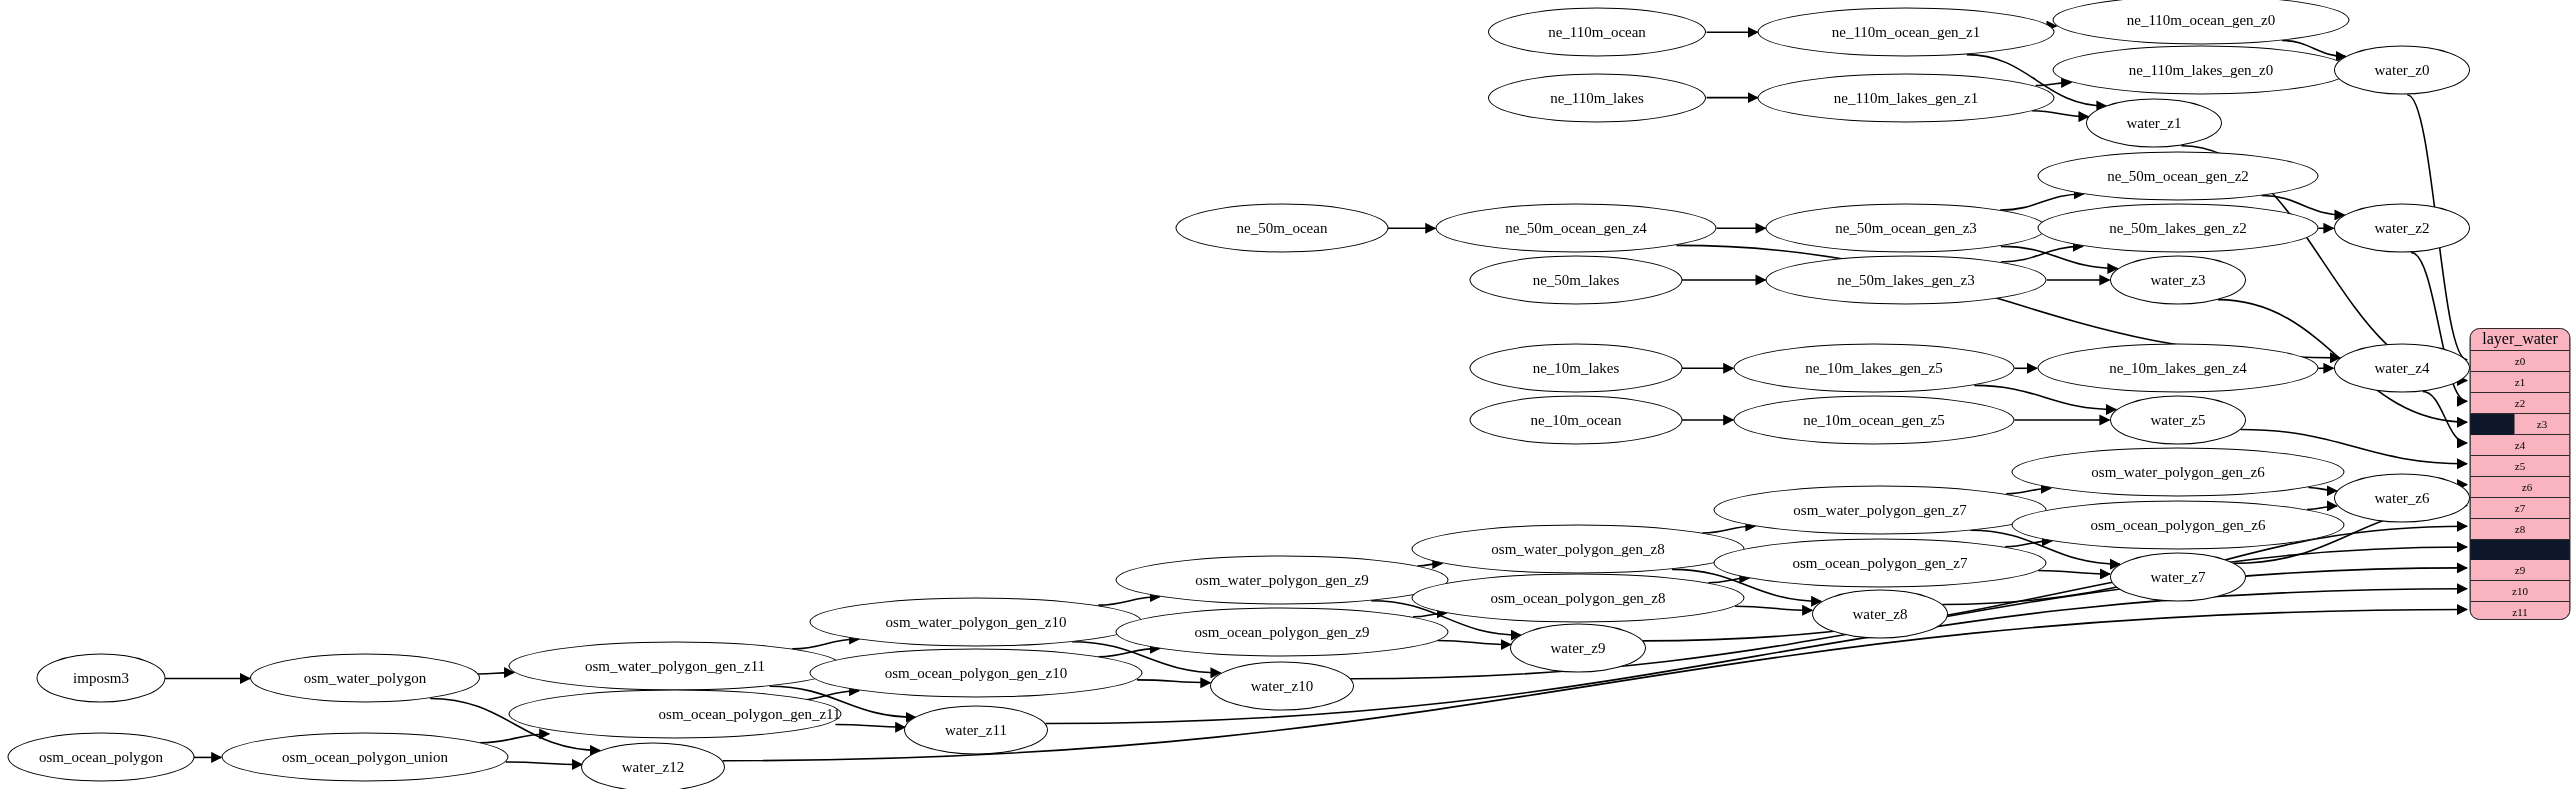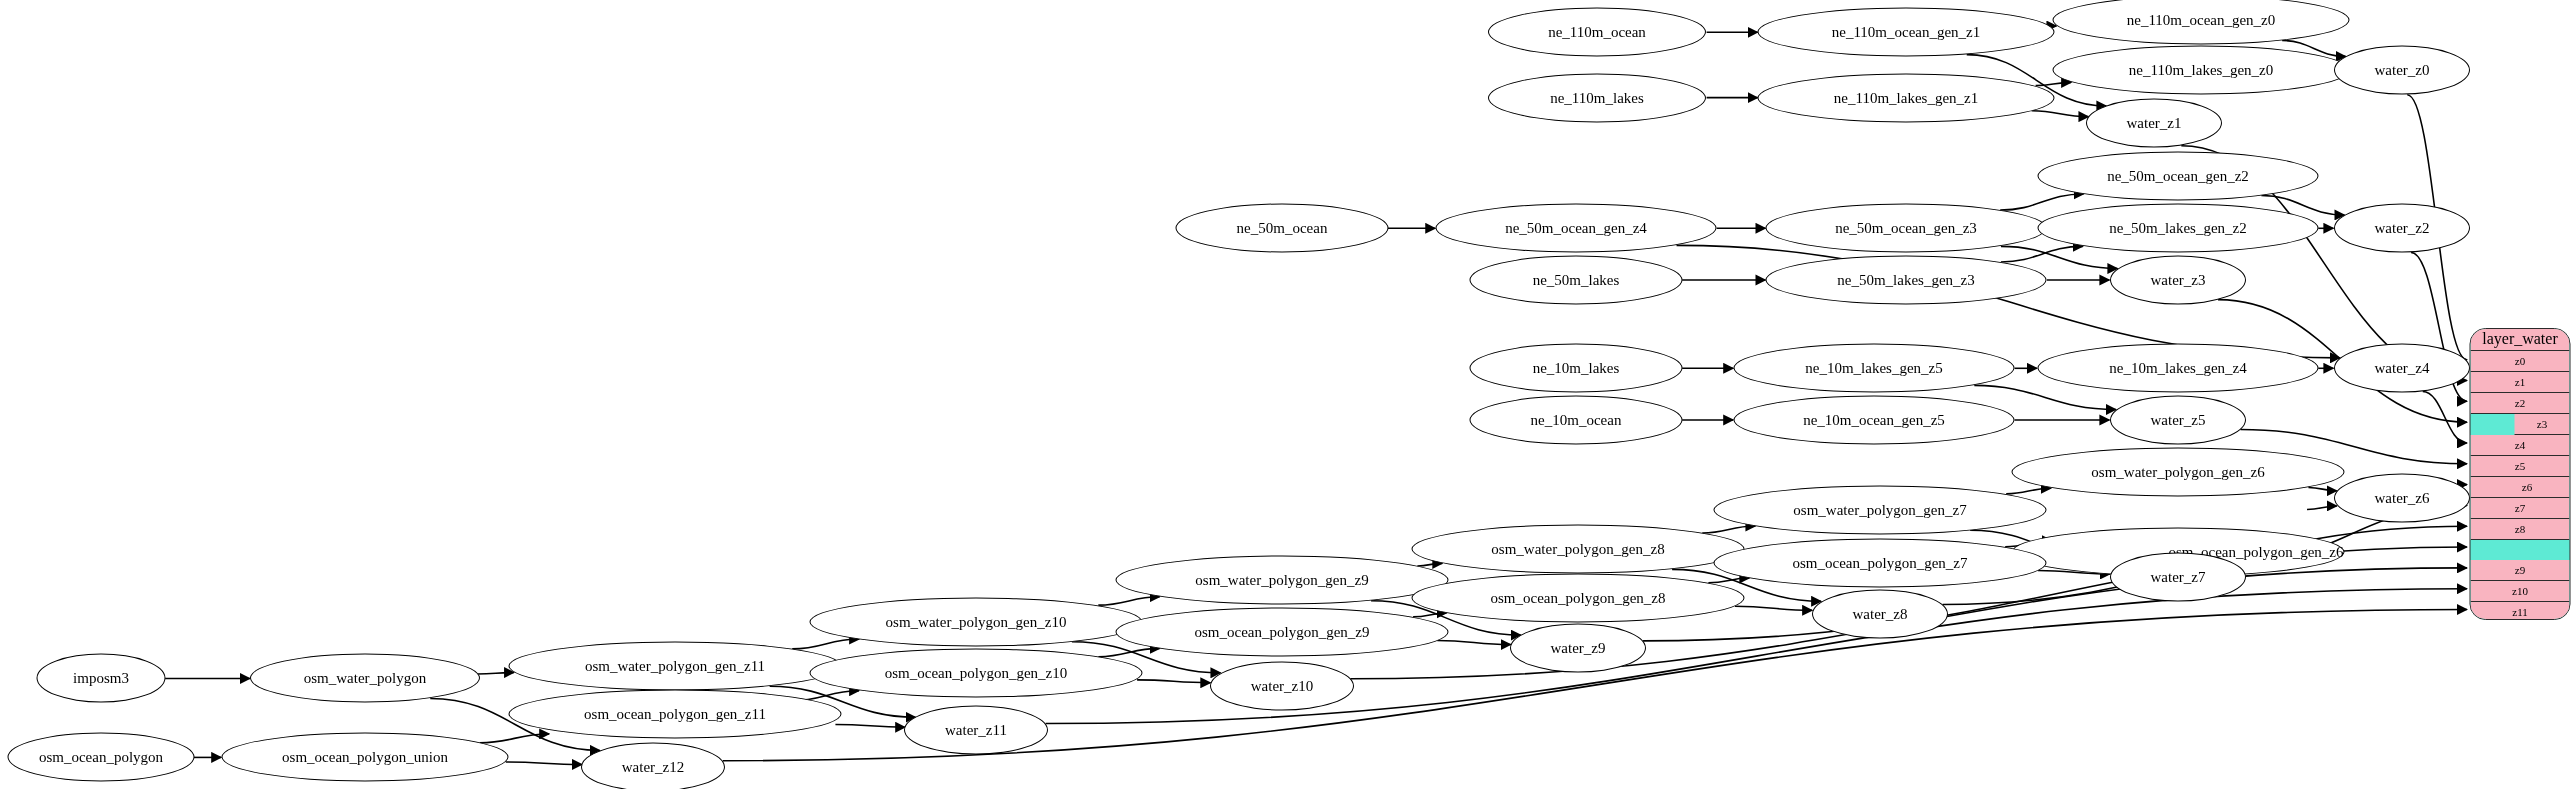--- a/index.html
+++ b/index.html
@@ -24,22 +24,22 @@
     font-family:"Liberation Serif", serif;
     font-size:15px;
     line-height:1;
   }
   .node span{pointer-events:none;}
   #layer-table{
     position:absolute;
     transform:translate(-50%,-50%);
     box-sizing:border-box;
     border:1.3px solid #2b2b2b;
-    border-radius:16px;
-    background:#5eead4;
+    border-radius:10px;
+    background:#0f172a;
     overflow:hidden;
     font-family:"Liberation Serif", serif;
   }
   #layer-table .row{
     box-sizing:border-box;
     display:flex;align-items:center;justify-content:center;
     color:#000000;
     border-bottom:1.3px solid #2b2b2b;
     background:#f9b4c0;
     white-space:nowrap;
@@ -202,21 +202,21 @@
       </div>
       <div class="node" style="left: 2178px; top: 472px; width: 333px; height: 49px;">
         <span>osm_water_polygon_gen_z6</span>
       </div>
       <div class="node" style="left: 2402px; top: 498px; width: 136px; height: 49px;">
         <span>water_z6</span>
       </div>
       <div class="node" style="left: 1880px; top: 510px; width: 333px; height: 49px;">
         <span>osm_water_polygon_gen_z7</span>
       </div>
-      <div class="node" style="left: 2178px; top: 552px; width: 333px; height: 49px; justify-content: flex-end;">
+      <div class="node" style="left: 2178px; top: 525px; width: 333px; height: 49px;">
         <span>osm_ocean_polygon_gen_z6</span>
       </div>
       <div class="node" style="left: 1578px; top: 549px; width: 333px; height: 49px;">
         <span>osm_water_polygon_gen_z8</span>
       </div>
       <div class="node" style="left: 1880px; top: 563px; width: 333px; height: 49px;">
         <span>osm_ocean_polygon_gen_z7</span>
       </div>
       <div class="node" style="left: 2178px; top: 577px; width: 136px; height: 49px;">
         <span>water_z7</span>
@@ -247,21 +247,21 @@
       </div>
       <div class="node" style="left: 1282px; top: 686px; width: 144px; height: 49px;">
         <span>water_z10</span>
       </div>
       <div class="node" style="left: 101px; top: 678px; width: 129px; height: 49px;">
         <span>imposm3</span>
       </div>
       <div class="node" style="left: 365px; top: 678px; width: 230px; height: 49px;">
         <span>osm_water_polygon</span>
       </div>
-      <div class="node" style="left: 675px; top: 714px; width: 333px; height: 49px;">
+      <div class="node" style="left: 675px; top: 714px; width: 333px; height: 49px; justify-content: flex-end;">
         <span>osm_ocean_polygon_gen_z11</span>
       </div>
       <div class="node" style="left: 976px; top: 730px; width: 144px; height: 49px;">
         <span>water_z11</span>
       </div>
       <div class="node" style="left: 101px; top: 757px; width: 187px; height: 49px;">
         <span>osm_ocean_polygon</span>
       </div>
       <div class="node" style="left: 365px; top: 757px; width: 287px; height: 49px;">
         <span>osm_ocean_polygon_union</span>

